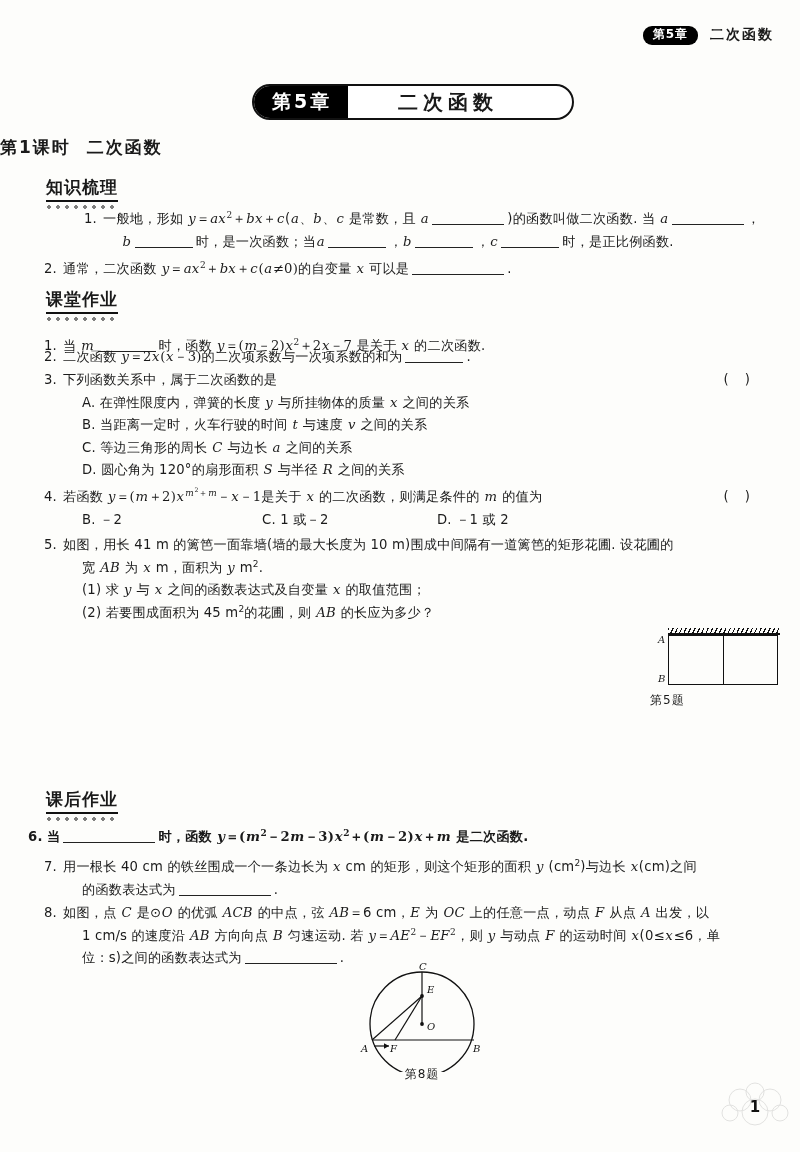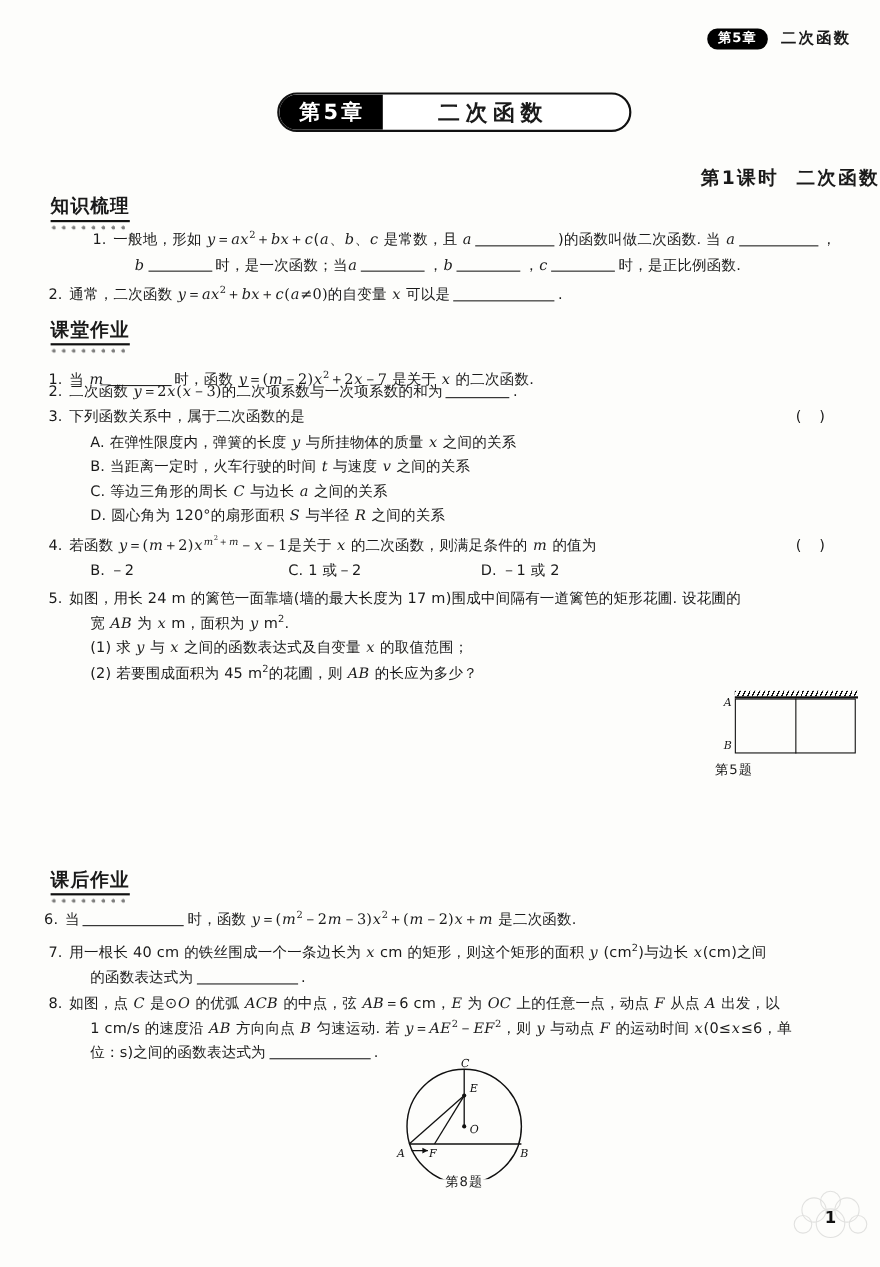--- a/index.html
+++ b/index.html
@@ -44,22 +44,22 @@
     padding:0 16px 0 18px;
     font-size:19px;font-weight:bold;letter-spacing:3px;
   }
   .banner-right{
     flex:1;display:flex;align-items:center;justify-content:center;
     font-size:20px;font-weight:bold;letter-spacing:5px;
     padding-right:24px;
   }
 
   .lesson-title{
-    position:absolute;left:0;right:0;top:150px;
-    text-align:right;
+    position:absolute;left:0;right:0;top:136px;
+    text-align:left;
     font-size:17px;font-weight:bold;letter-spacing:2px;
   }
   .lesson-title .gap{display:inline-block;width:16px;}
 
   
   .sec{
     position:absolute;left:44px;
     font-size:17px;font-weight:bold;letter-spacing:1px;
     padding-bottom:2px;
   }
@@ -221,21 +221,21 @@
     </div>
     <div class="ln ind2 opt-row" style="padding-left:38px;">
       <span style="width:180px;">B. －2</span>
       <span style="width:175px;">C. 1 或－2</span>
       <span>D. －1 或 2</span>
     </div>
   </div>
 
   <div class="blk" style="left:44px;top:534px;width:720px;">
     <div class="ln ind">
-      <span class="num">5.</span><span>如图，用长 24 m 的篱笆一面靠墙(墙的最大长度为 17 m)围成中间隔有一道篱笆的矩形花圃. 设花圃的</span>
+      <span class="num">5.</span><span>如图，用长 41 m 的篱笆一面靠墙(墙的最大长度为 10 m)围成中间隔有一道篱笆的矩形花圃. 设花圃的</span>
     </div>
     <div class="ln ind2">
       <span>宽</span> <i class="v">AB</i> <span>为</span> <i class="v">x</i> <span>m，面积为</span> <i class="v">y</i> <span>m</span><sup>2</sup><span>.</span>
     </div>
     <div class="ln ind2">
       <span>(1) 求</span> <i class="v">y</i> <span>与</span> <i class="v">x</i> <span>之间的函数表达式及自变量</span> <i class="v">x</i> <span>的取值范围；</span>
     </div>
     <div class="ln ind2">
       <span>(2) 若要围成面积为 45 m</span><sup>2</sup><span>的花圃，则</span> <i class="v">AB</i> <span>的长应为多少？</span>
     </div>
@@ -251,21 +251,21 @@
   </div>
 
   <div class="sec" style="top:788px;">
     <span class="lbl">
       <span>课后作业</span>
       <span class="rule"></span>
       <span class="dots"></span>
     </span>
   </div>
 
-  <div class="blk" style="left:40px;top:826px;width:712px;">
+  <div class="blk" style="left:28px;top:826px;width:712px;font-weight:bold;">
     <div class="ln ind">
       <span class="num">6.</span><span>当</span><span class="blank b10"></span><span>时，函数</span>
       <span class="m"><i class="v">y</i>＝(<i class="v">m</i><sup>2</sup>－2<i class="v">m</i>－3)<i class="v">x</i><sup>2</sup>＋(<i class="v">m</i>－2)<i class="v">x</i>＋<i class="v">m</i></span> <span>是二次函数.</span>
     </div>
   </div>
 
   <div class="blk" style="left:44px;top:856px;width:720px;">
     <div class="ln ind">
       <span class="num">7.</span><span>用一根长 40 cm 的铁丝围成一个一条边长为</span> <i class="v">x</i> <span>cm 的矩形，则这个矩形的面积</span> <i class="v">y</i> <span>(cm</span><sup>2</sup><span>)与边长</span> <i class="v">x</i><span>(cm)之间</span>
     </div>

